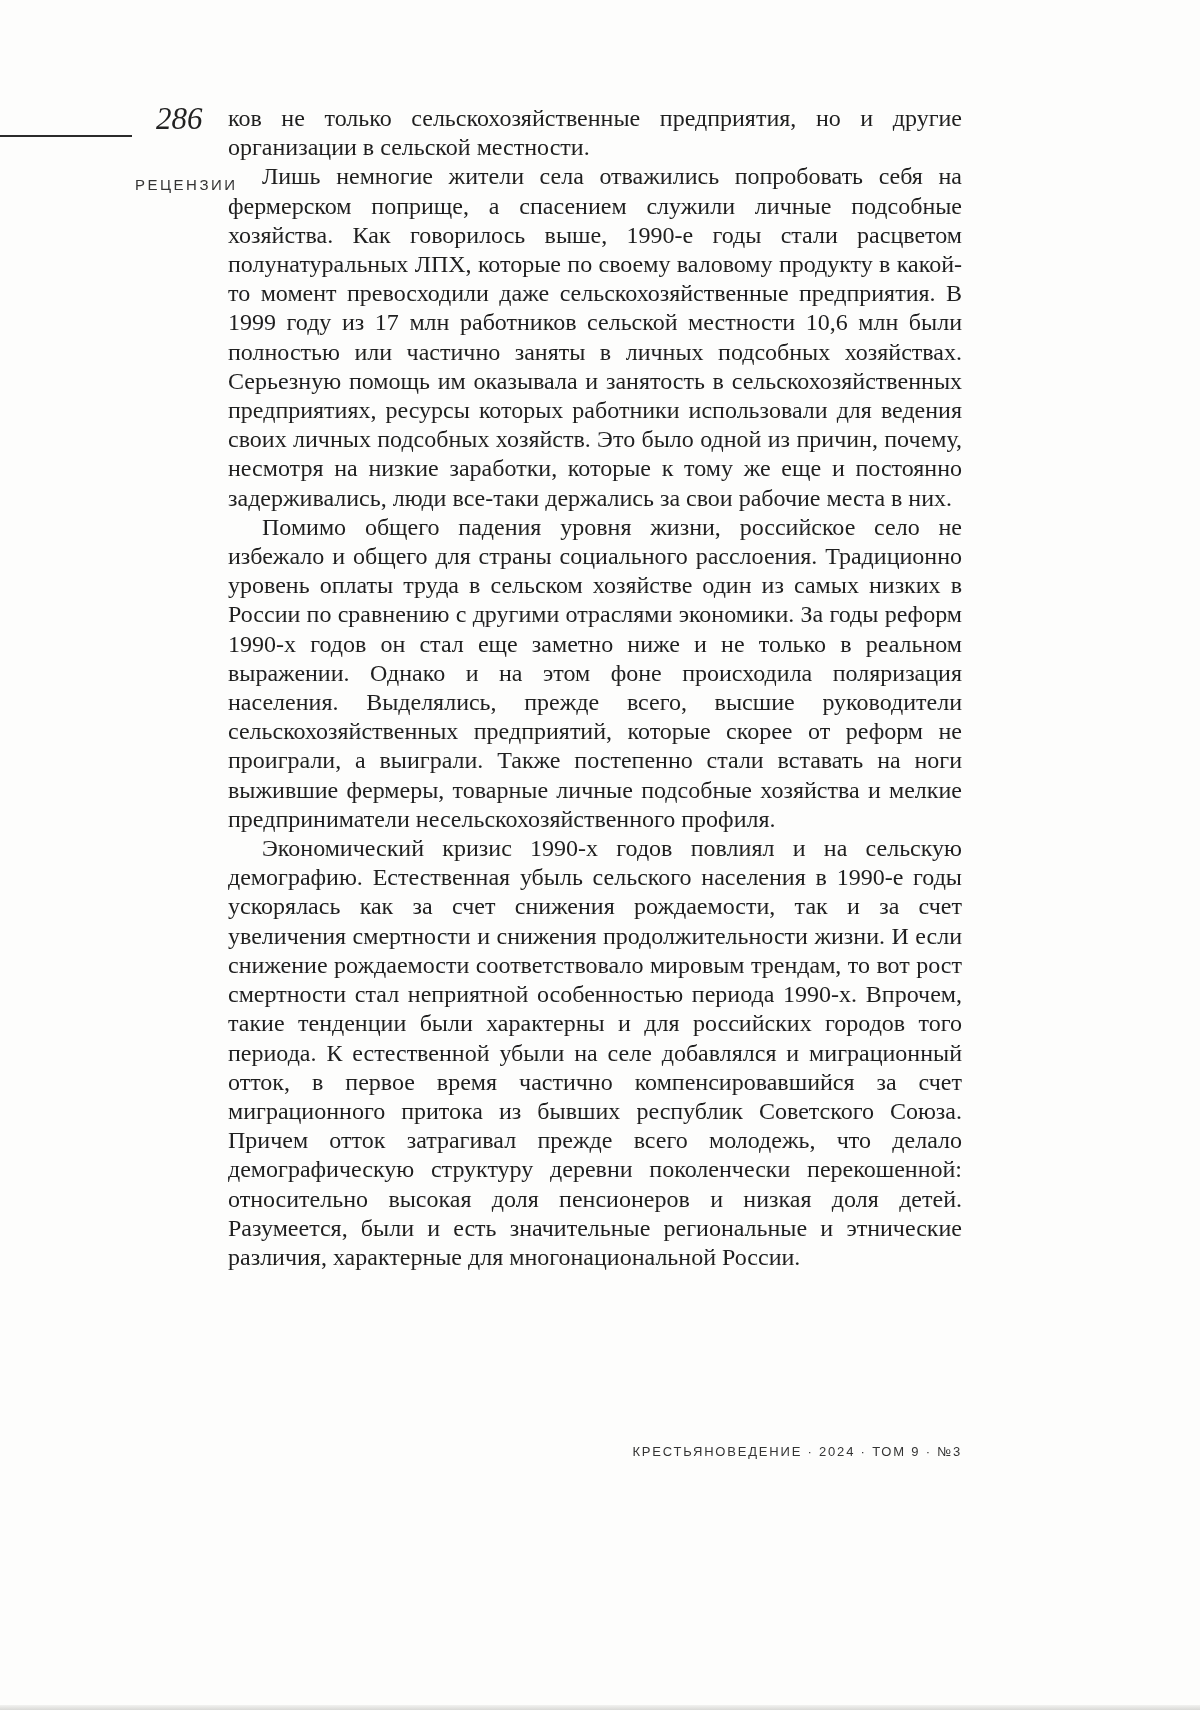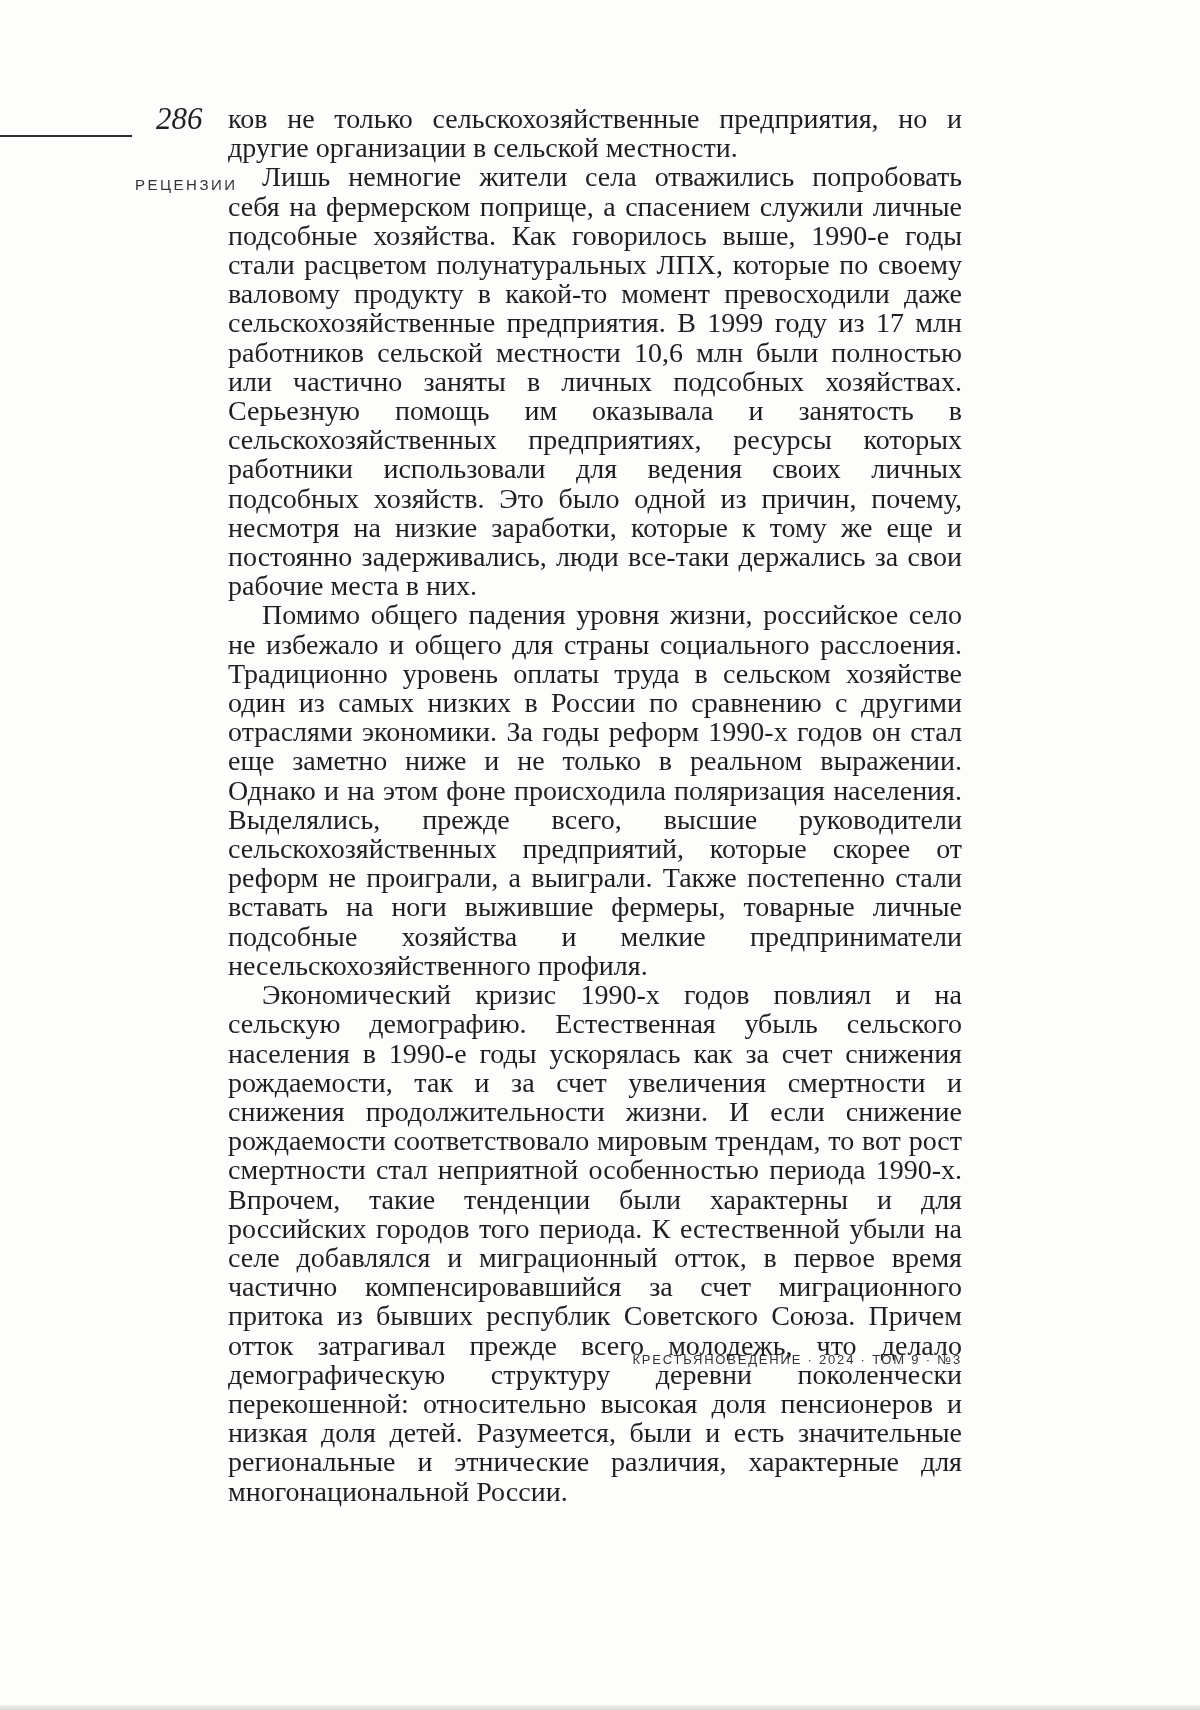--- a/index.html
+++ b/index.html
@@ -42,37 +42,37 @@
     font-size: 15px;
     letter-spacing: 2.5px;
     color: #333;
     margin-left: 41px;
   }
   .text-column {
     position: absolute;
     left: 228px;
     top: 104px;
     width: 734px;
-    font-size: 28px;
+    font-size: 24px;
     line-height: 29.2px;
     text-align: justify;
     hyphens: auto;
     -webkit-hyphens: auto;
   }
   .text-column p {
     margin: 0;
     text-align: justify;
   }
   .text-column p.indent {
     text-indent: 34px;
   }
   .running-footer {
     position: absolute;
     right: 238px;
-    top: 1352px;
+    top: 1444px;
     font-family: "Liberation Sans", "DejaVu Sans", sans-serif;
     font-size: 13px;
     letter-spacing: 1.8px;
     color: #333;
     white-space: nowrap;
   }
   .page-edge {
     position: absolute;
     left: 0;
     bottom: 0;

